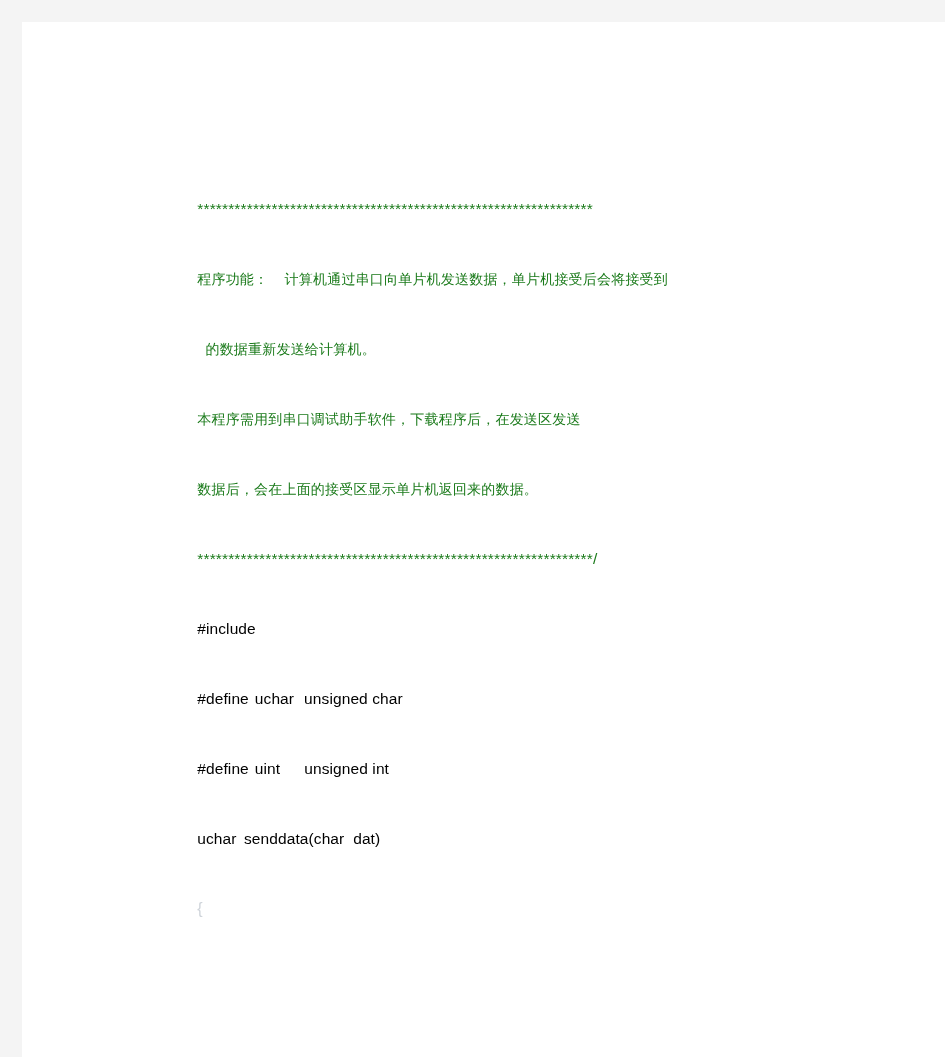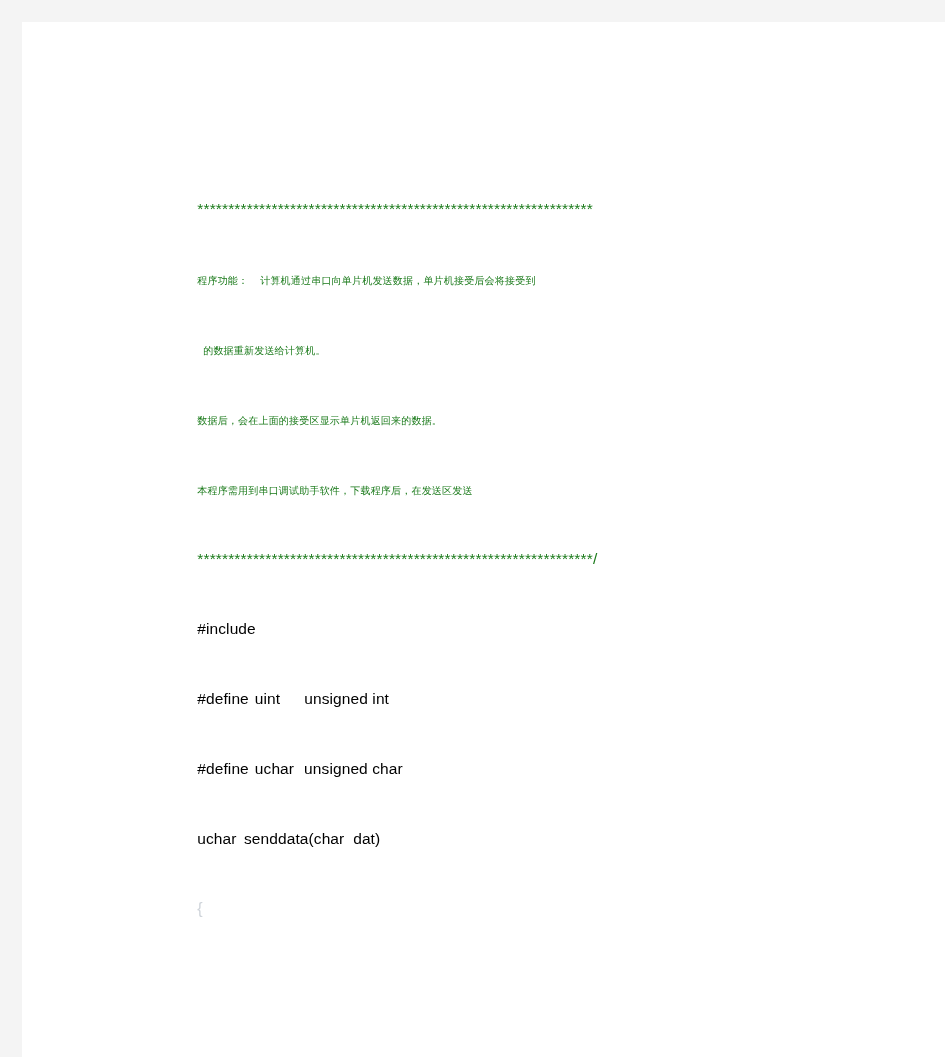--- a/index.html
+++ b/index.html
@@ -52,21 +52,21 @@
     color: #000000;
   }
   .silver {
     color: #cfd4da;
   }
   .stars {
     font-size: 15.5px;
     letter-spacing: 0.15px;
   }
   .cjk {
-    font-size: 10px;
+    font-size: 14px;
     letter-spacing: 0.2px;
   }
   .brace {
     font-size: 16px;
   }
 </style>
 </head>
 <body>
 
 <div id="viewer">
@@ -79,41 +79,41 @@
 
       <div class="line">
         <span class="green cjk">程序功能：    计算机通过串口向单片机发送数据，单片机接受后会将接受到</span>
       </div>
 
       <div class="line">
         <span class="green cjk">  的数据重新发送给计算机。</span>
       </div>
 
       <div class="line">
-        <span class="green cjk">数据后，会在上面的接受区显示单片机返回来的数据。</span>
+        <span class="green cjk">本程序需用到串口调试助手软件，下载程序后，在发送区发送</span>
       </div>
 
       <div class="line">
-        <span class="green cjk">本程序需用到串口调试助手软件，下载程序后，在发送区发送</span>
+        <span class="green cjk">数据后，会在上面的接受区显示单片机返回来的数据。</span>
       </div>
 
       <div class="line">
         <span class="green stars">****************************************************************</span><span class="green">/</span>
       </div>
 
       <div class="line">
         <span class="blue">#include</span>
       </div>
 
       <div class="line">
-        <span class="blue">#define</span><span class="black" style="margin-left:6px">uint</span><span class="blue" style="margin-left:24px">unsigned int</span>
+        <span class="blue">#define</span><span class="black" style="margin-left:6px">uchar</span><span class="blue" style="margin-left:10px">unsigned char</span>
       </div>
 
       <div class="line">
-        <span class="blue">#define</span><span class="black" style="margin-left:6px">uchar</span><span class="blue" style="margin-left:10px">unsigned char</span>
+        <span class="blue">#define</span><span class="black" style="margin-left:6px">uint</span><span class="blue" style="margin-left:24px">unsigned int</span>
       </div>
 
 
       <div class="line">
         <span class="blue">uchar</span><span class="black" style="margin-left:3px"> senddata(char  dat)</span>
       </div>
 
       <div class="line">
         <span class="silver brace">{</span>
       </div>

